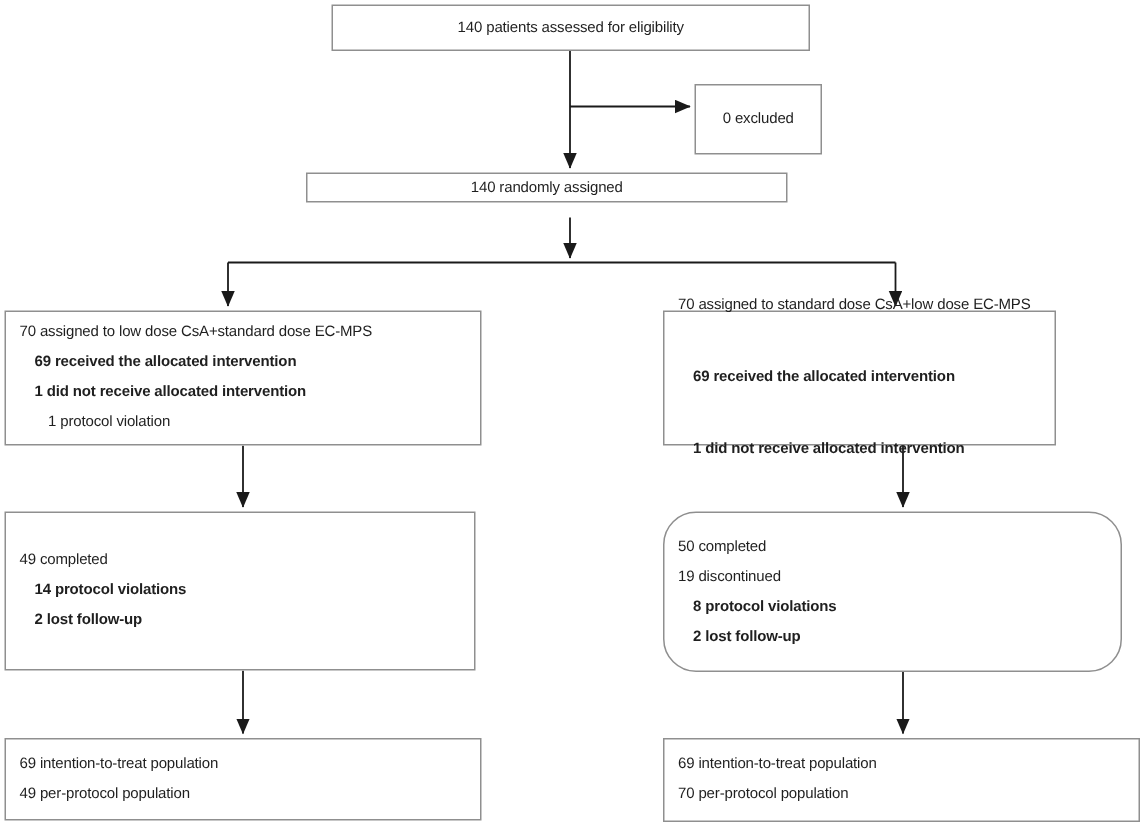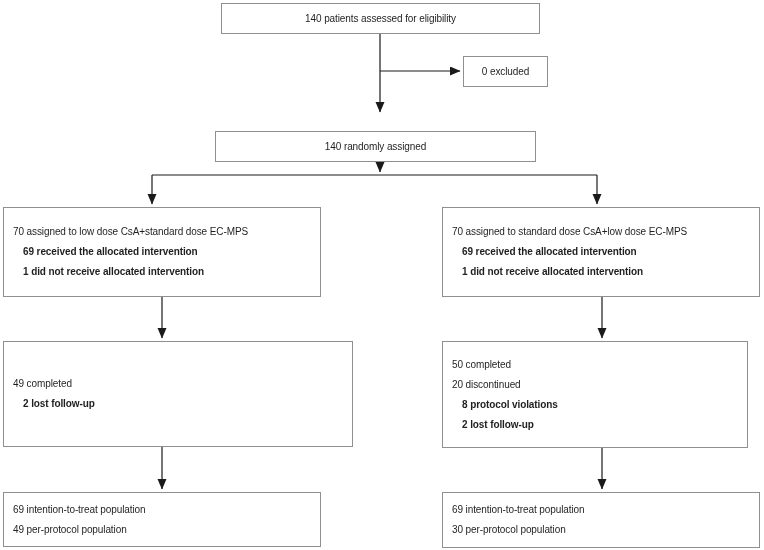--- a/index.html
+++ b/index.html
@@ -77,55 +77,57 @@
     <path class="cline" d="M162,297 L162,338" marker-end="url(#arrow)"></path>
     <path class="cline" d="M602,297 L602,338" marker-end="url(#arrow)"></path>
     <path class="cline" d="M162,447 L162,489" marker-end="url(#arrow)"></path>
     <path class="cline" d="M602,448 L602,489" marker-end="url(#arrow)"></path>
   </svg>
 
   <div class="box centered" style="left:221px; top:3px; width:319px; height:31px;">
     <span class="label">140 patients assessed for eligibility</span>
   </div>
 
-  <div class="box centered" style="left:463px; top:56px; width:85px; height:31px;">
+  <div class="box centered" style="left:463px; top:56px; width:85px; height:47px;">
     <span class="label">0 excluded</span>
   </div>
 
-  <div class="box centered" style="left:215px; top:115px; width:321px; height:31px;margin-top:16px;">
+  <div class="box centered" style="left:204px; top:115px; width:321px; height:20px;">
     <span class="label">140 randomly assigned</span>
   </div>
 
   <div class="box list" style="left:3px; top:207px; width:318px; height:90px;">
     <div class="line ind0">70 assigned to low dose CsA+standard dose EC-MPS</div>
     <div class="line ind1">69 received the allocated intervention</div>
     <div class="line ind1">1 did not receive allocated intervention</div>
+    <div class="line ind2">1 protocol violation</div>
   </div>
 
-  <div class="box list" style="left:442px; top:207px; width:318px; height:90px;">
+  <div class="box list" style="left:442px; top:207px; width:262px; height:90px;gap:28px;">
     <div class="line ind0">70 assigned to standard dose CsA+low dose EC-MPS</div>
     <div class="line ind1">69 received the allocated intervention</div>
     <div class="line ind1">1 did not receive allocated intervention</div>
   </div>
 
-  <div class="box list" style="left:3px; top:341px; width:350px; height:106px;">
+  <div class="box list" style="left:3px; top:341px; width:314px; height:106px;">
     <div class="line ind0">49 completed</div>
+    <div class="line ind1">14 protocol violations</div>
     <div class="line ind1">2 lost follow-up</div>
   </div>
 
-  <div class="box list" style="left:442px; top:341px; width:306px; height:107px;">
+  <div class="box list" style="left:442px; top:341px; width:306px; height:107px;border-radius:22px;">
     <div class="line ind0">50 completed</div>
-    <div class="line ind0">20 discontinued</div>
+    <div class="line ind0">19 discontinued</div>
     <div class="line ind1">8 protocol violations</div>
     <div class="line ind1">2 lost follow-up</div>
   </div>
 
   <div class="box list" style="left:3px; top:492px; width:318px; height:55px;">
     <div class="line ind0">69 intention-to-treat population</div>
     <div class="line ind0">49 per-protocol population</div>
   </div>
 
   <div class="box list" style="left:442px; top:492px; width:318px; height:56px;">
     <div class="line ind0">69 intention-to-treat population</div>
-    <div class="line ind0">30 per-protocol population</div>
+    <div class="line ind0">70 per-protocol population</div>
   </div>
 
 </div>
 
 </body></html>

